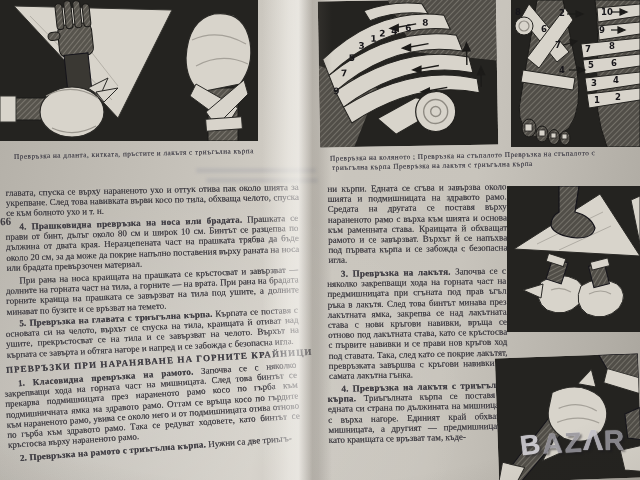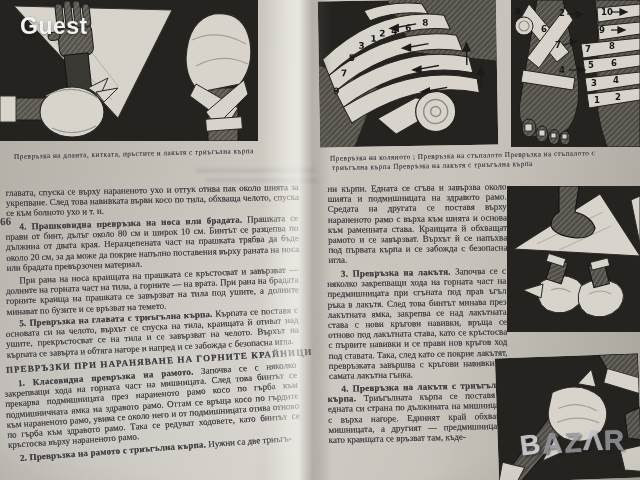--- a/index.html
+++ b/index.html
@@ -305,19 +305,18 @@
       <polygon points="104,0 143,0 143,34 118,26" fill="url(#h5)" stroke="#15141a" stroke-width="1"></polygon>
       <polygon points="112,14 143,24 143,40 108,28" fill="#d8d4cb" stroke="#2a2926" stroke-width="1"></polygon>
       <polygon points="122,96 143,92 143,118 126,116" fill="#d8d4cb" stroke="#2a2926" stroke-width="1"></polygon>
       <polygon points="128,60 143,54 143,86 130,84" fill="url(#h5)" stroke="#15141a" stroke-width="1"></polygon>
     </svg>
   </div>
 
   <div class="gutter"></div>
   <div class="vignette"></div>
 
-  <div class="guest">Guest</div>
 
   <div class="bazar">
     <span>B</span><span>A</span><span>Z</span><span>Λ</span><span>R</span>
   </div>
 
 </div>
 
 </body></html>

